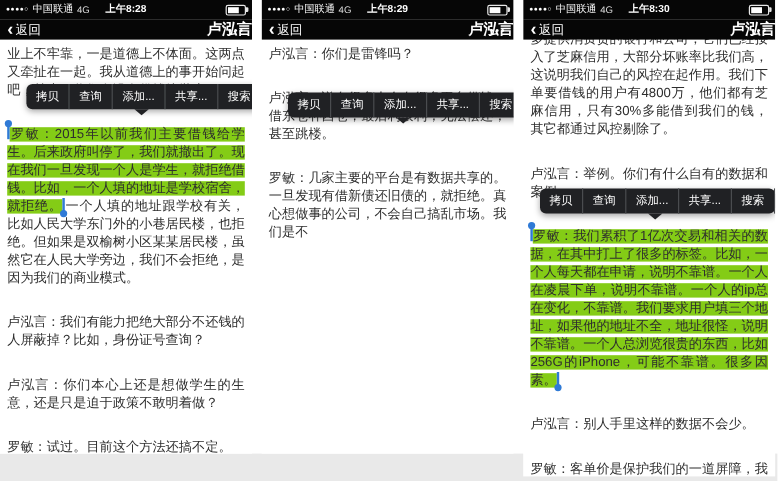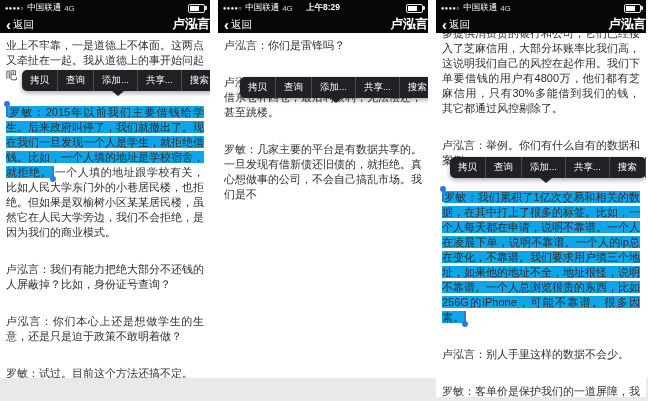--- a/index.html
+++ b/index.html
@@ -25,21 +25,21 @@
   .nav{position:relative;height:17px;background:#060606;color:#fff;display:flex;align-items:center;padding:0 6px;z-index:3;}
   .back{display:flex;align-items:center;gap:2px;font-size:10.5px;color:#fff;cursor:pointer;z-index:1;}
   .chev{font-size:15px;line-height:10px;font-weight:bold;}
   .title{position:absolute;left:0;right:0;text-align:right;font-size:12.5px;font-weight:bold;}
   .more{margin-left:auto;font-size:9px;letter-spacing:1.5px;z-index:1;cursor:pointer;}
   
   .content{position:relative;z-index:1;padding:5px 6px 0;font-size:11px;line-height:15px;
            color:#2e2e2e;text-align:justify;}
   .content p{margin:0 0 22px;}
   .p3 .content p.clip{margin-top:-12px;}
-  .hl{background:#0ea5e9;}
+  .hl{background:#84cc16;}
   
   .hstart,.hend{display:inline-block;width:2px;height:11px;background:#2f7ad6;position:relative;vertical-align:-1px;}
   .hstart::before{content:"";position:absolute;top:-5px;left:-2px;width:6px;height:6px;border-radius:50%;background:#2f7ad6;}
   .hend::after{content:"";position:absolute;bottom:-5px;left:-2px;width:6px;height:6px;border-radius:50%;background:#2f7ad6;}
   
   .cmenu{position:absolute;display:flex;background:#202124;border-radius:5px;height:21px;
          align-items:stretch;z-index:5;box-shadow:0 2px 5px rgba(0,0,0,.35);white-space:nowrap;}
   .cmenu .mi{display:flex;align-items:center;padding:0 8px;color:#fff;font-size:9.5px;
              border-right:1px solid #4a4c4f;cursor:pointer;}
   .cmenu .mi:last-child{border-right:0;}
@@ -53,20 +53,21 @@
 <body>
 
 <div class="stage">
   <div class="bottom-strip"></div>
 
   <div class="panel p1">
     <div class="status">
       <span class="sig">●●●●○</span>
       <span class="carrier">中国联通</span>
       <span class="net">4G</span>
+      <span class="time">上午8:28</span>
       <span class="batt-wrap">
           <span class="battery"></span>
         </span>
     </div>
     <div class="nav">
       <span class="back">
         <span class="chev">‹</span>
         <span>返回</span>
       </span>
       <span class="title">卢泓言</span>
@@ -120,20 +121,21 @@
       <span class="mi">搜索</span>
       <span class="arrow"></span>
     </div>
   </div>
 
   <div class="panel p3">
     <div class="status">
       <span class="sig">●●●●○</span>
       <span class="carrier">中国联通</span>
       <span class="net">4G</span>
+      <span class="time">上午8:30</span>
       <span class="batt-wrap">
           <span class="battery"></span>
         </span>
     </div>
     <div class="nav">
       <span class="back">
         <span class="chev">‹</span>
         <span>返回</span>
       </span>
       <span class="title">卢泓言</span>

